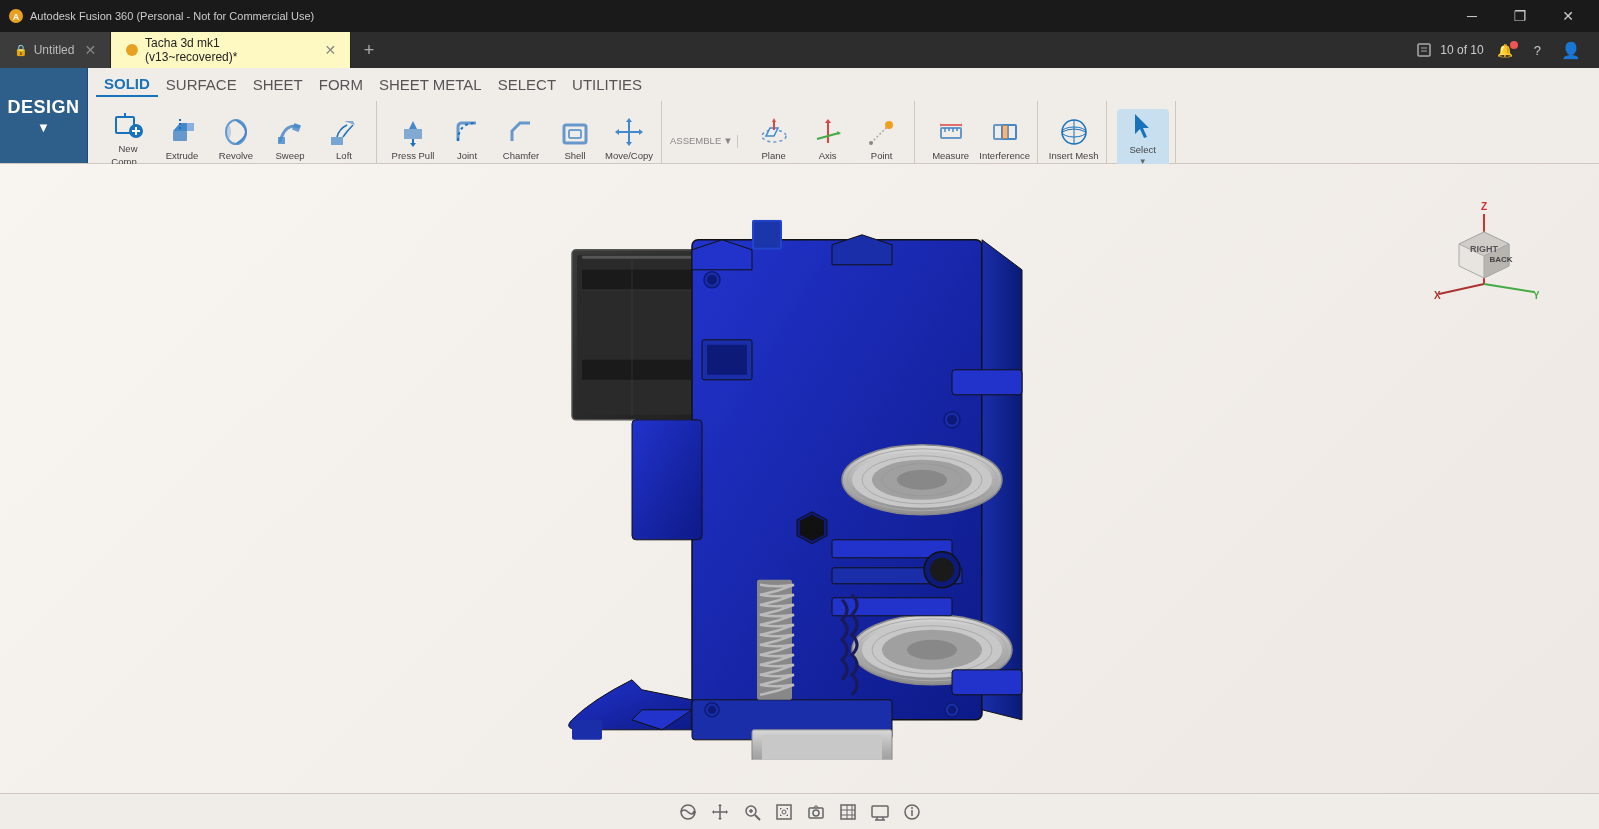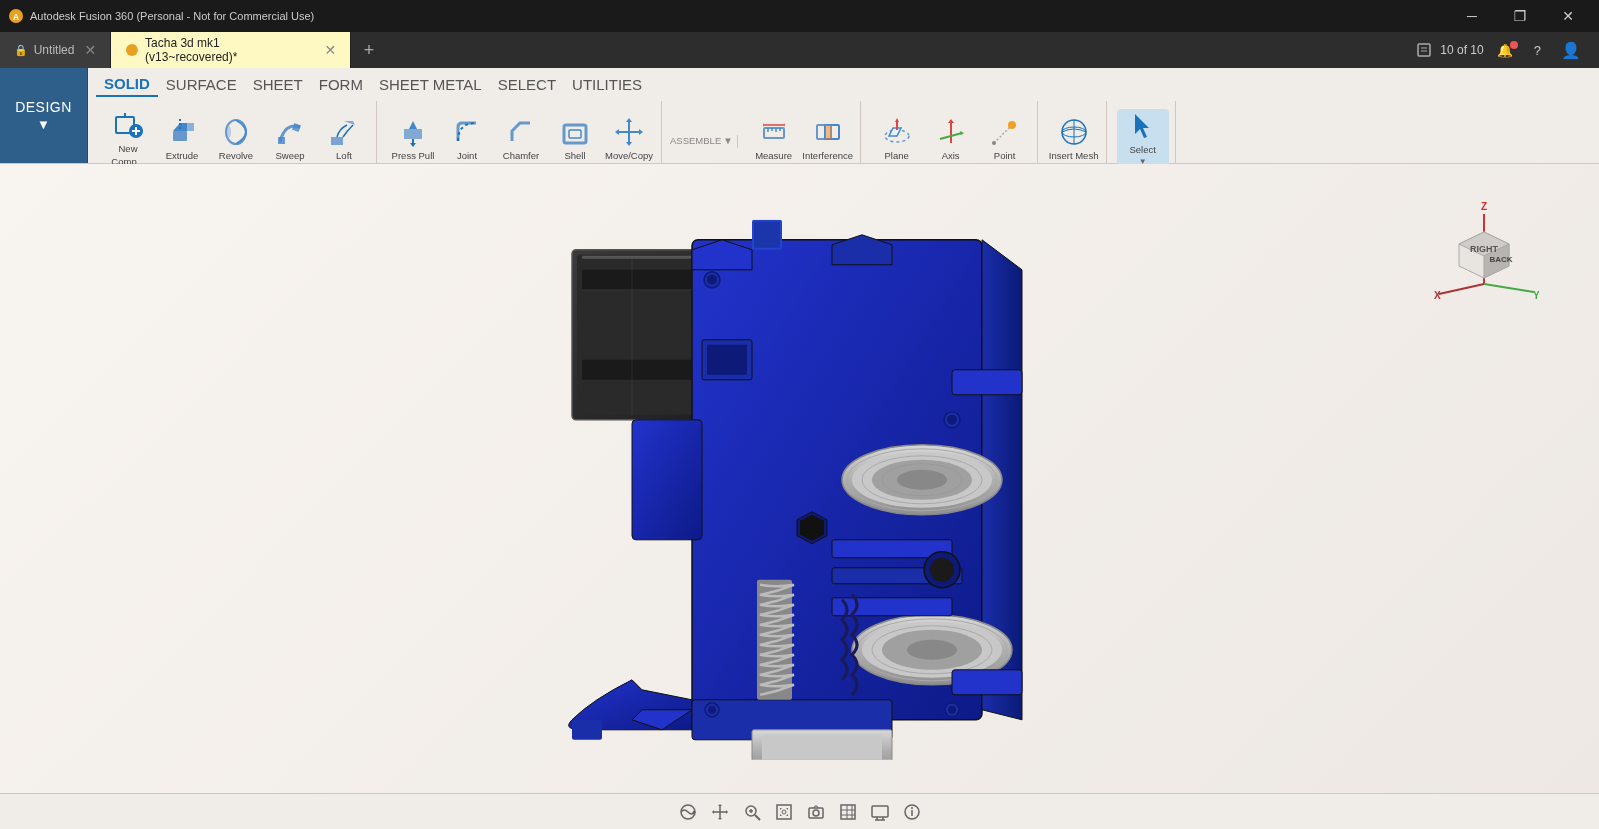--- a/index.html
+++ b/index.html
@@ -236,21 +236,21 @@
       <div class="notif-dot"></div>
     </button>
     <button class="btn-small">?</button>
     <button class="btn-small" style="font-size:16px;">👤</button>
   </div>
 </div>
 
 <div id="toolbar">
 
   <div id="design-btn">
-    <span style="font-size:14px;font-weight:normal;letter-spacing:0.5px;">DESIGN</span>
+    <span style="font-size:18px;font-weight:bold;letter-spacing:0.5px;">DESIGN</span>
     <span>▼</span>
   </div>
 
   <div class="toolbar-body">
 
     <div class="toolbar-tabs-row">
       <span class="ttab act">SOLID</span>
       <span class="ttab">SURFACE</span>
       <span class="ttab">SHEET</span>
       <span class="ttab">FORM</span>
@@ -394,20 +394,61 @@
           <span>ASSEMBLE</span>
           <span class="caret">▼</span>
         </div>
       </div>
 
       <div class="toolbar-section-wrap">
         <div class="toolbar-section-icons">
           <button class="tool-btn">
             <div class="icon-wrap">
               <svg width="32" height="32" viewBox="0 0 32 32">
+                <ellipse cx="16" cy="20" rx="12" ry="6" fill="none" stroke="#6698cc" stroke-width="1.5" stroke-dasharray="3"></ellipse>
+                <polygon points="8,20 16,20 20,12 12,12" fill="#e8f0f8" stroke="#4488cc" stroke-width="1.5"></polygon>
+                <line x1="16" y1="4" x2="16" y2="14" stroke="#dd4444" stroke-width="2"></line>
+                <polygon points="14,6 16,2 18,6" fill="#dd4444"></polygon>
+              </svg>
+            </div>
+            <span class="lbl">Plane</span>
+          </button>
+          <button class="tool-btn">
+            <div class="icon-wrap">
+              <svg width="30" height="30" viewBox="0 0 30 30">
+                <line x1="15" y1="4" x2="15" y2="26" stroke="#dd4444" stroke-width="2"></line>
+                <polygon points="12,6 15,2 18,6" fill="#dd4444"></polygon>
+                <line x1="4" y1="22" x2="26" y2="16" stroke="#44aa44" stroke-width="2"></line>
+                <polygon points="24,14 28,16 25,18" fill="#44aa44"></polygon>
+              </svg>
+            </div>
+            <span class="lbl">Axis</span>
+          </button>
+          <button class="tool-btn">
+            <div class="icon-wrap">
+              <svg width="30" height="30" viewBox="0 0 30 30">
+                <line x1="4" y1="26" x2="22" y2="8" stroke="#aaa" stroke-width="1.5" stroke-dasharray="2"></line>
+                <circle cx="22" cy="8" r="4" fill="#f0a020"></circle>
+                <circle cx="4" cy="26" r="2" fill="#888"></circle>
+              </svg>
+            </div>
+            <span class="lbl">Point</span>
+          </button>
+        </div>
+        <div class="toolbar-section-label">
+          <span>CONSTRUCT</span>
+          <span class="caret">▼</span>
+        </div>
+      </div>
+
+      <div class="toolbar-section-wrap">
+        <div class="toolbar-section-icons">
+          <button class="tool-btn">
+            <div class="icon-wrap">
+              <svg width="32" height="32" viewBox="0 0 32 32">
                 <rect x="6" y="12" width="20" height="10" rx="1" fill="none" stroke="#6698cc" stroke-width="2"></rect>
                 <line x1="10" y1="12" x2="10" y2="16" stroke="#4488cc" stroke-width="1.5"></line>
                 <line x1="14" y1="12" x2="14" y2="15" stroke="#4488cc" stroke-width="1.5"></line>
                 <line x1="18" y1="12" x2="18" y2="16" stroke="#4488cc" stroke-width="1.5"></line>
                 <line x1="22" y1="12" x2="22" y2="15" stroke="#4488cc" stroke-width="1.5"></line>
                 <line x1="6" y1="9" x2="26" y2="9" stroke="#dd4444" stroke-width="1.5"></line>
                 <polygon points="5,7 6,9 5,11" fill="#dd4444"></polygon>
                 <polygon points="27,7 26,9 27,11" fill="#dd4444"></polygon>
               </svg>
             </div>
@@ -419,61 +460,20 @@
                 <rect x="4" y="8" width="14" height="14" rx="1" fill="none" stroke="#6698cc" stroke-width="2"></rect>
                 <rect x="12" y="8" width="14" height="14" rx="1" fill="none" stroke="#4488cc" stroke-width="2"></rect>
                 <rect x="12" y="8" width="6" height="14" fill="#f08020" opacity="0.5"></rect>
               </svg>
             </div>
             <span class="lbl">Interference</span>
           </button>
         </div>
         <div class="toolbar-section-label">
           <span>INSPECT</span>
-          <span class="caret">▼</span>
-        </div>
-      </div>
-
-      <div class="toolbar-section-wrap">
-        <div class="toolbar-section-icons">
-          <button class="tool-btn">
-            <div class="icon-wrap">
-              <svg width="32" height="32" viewBox="0 0 32 32">
-                <ellipse cx="16" cy="20" rx="12" ry="6" fill="none" stroke="#6698cc" stroke-width="1.5" stroke-dasharray="3"></ellipse>
-                <polygon points="8,20 16,20 20,12 12,12" fill="#e8f0f8" stroke="#4488cc" stroke-width="1.5"></polygon>
-                <line x1="16" y1="4" x2="16" y2="14" stroke="#dd4444" stroke-width="2"></line>
-                <polygon points="14,6 16,2 18,6" fill="#dd4444"></polygon>
-              </svg>
-            </div>
-            <span class="lbl">Plane</span>
-          </button>
-          <button class="tool-btn">
-            <div class="icon-wrap">
-              <svg width="30" height="30" viewBox="0 0 30 30">
-                <line x1="15" y1="4" x2="15" y2="26" stroke="#dd4444" stroke-width="2"></line>
-                <polygon points="12,6 15,2 18,6" fill="#dd4444"></polygon>
-                <line x1="4" y1="22" x2="26" y2="16" stroke="#44aa44" stroke-width="2"></line>
-                <polygon points="24,14 28,16 25,18" fill="#44aa44"></polygon>
-              </svg>
-            </div>
-            <span class="lbl">Axis</span>
-          </button>
-          <button class="tool-btn">
-            <div class="icon-wrap">
-              <svg width="30" height="30" viewBox="0 0 30 30">
-                <line x1="4" y1="26" x2="22" y2="8" stroke="#aaa" stroke-width="1.5" stroke-dasharray="2"></line>
-                <circle cx="22" cy="8" r="4" fill="#f0a020"></circle>
-                <circle cx="4" cy="26" r="2" fill="#888"></circle>
-              </svg>
-            </div>
-            <span class="lbl">Point</span>
-          </button>
-        </div>
-        <div class="toolbar-section-label">
-          <span>CONSTRUCT</span>
           <span class="caret">▼</span>
         </div>
       </div>
 
       <div class="toolbar-section-wrap">
         <div class="toolbar-section-icons">
           <button class="tool-btn">
             <div class="icon-wrap">
               <svg width="32" height="32" viewBox="0 0 32 32">
                 <circle cx="16" cy="16" r="12" fill="none" stroke="#1a72bb" stroke-width="1.5"></circle>

